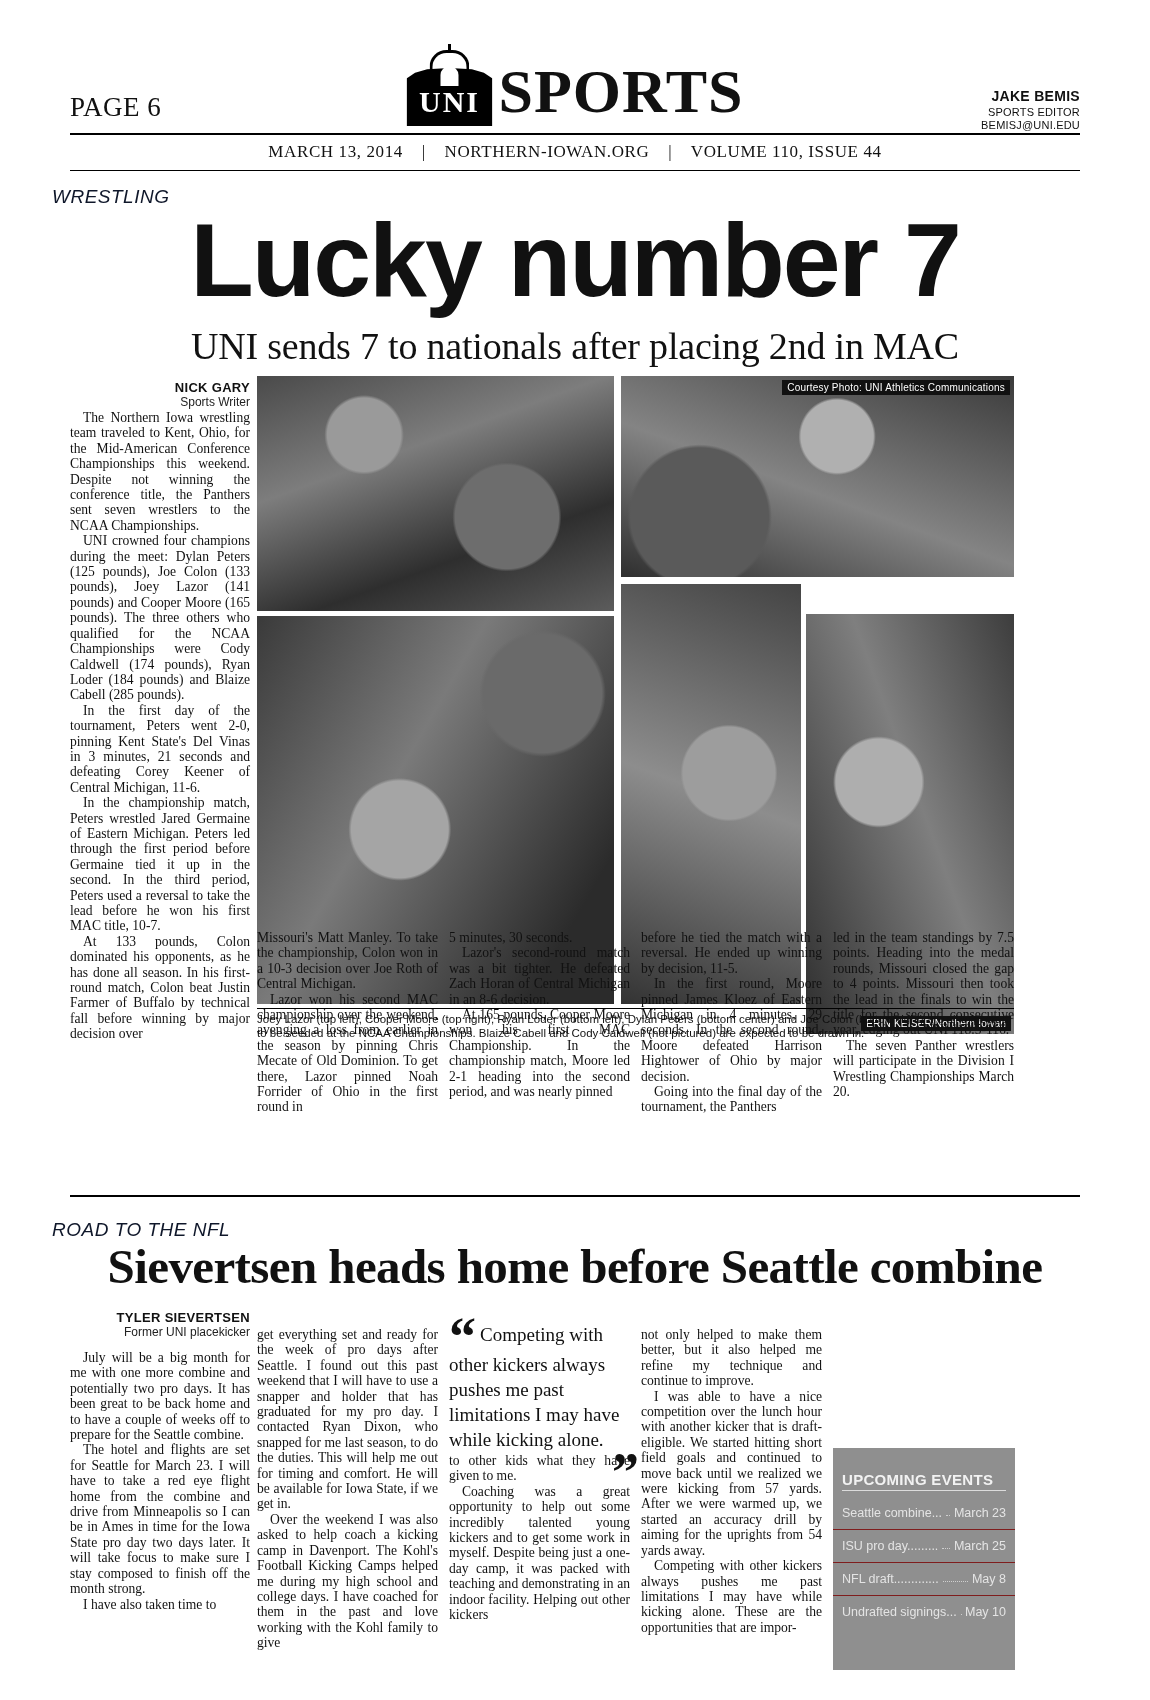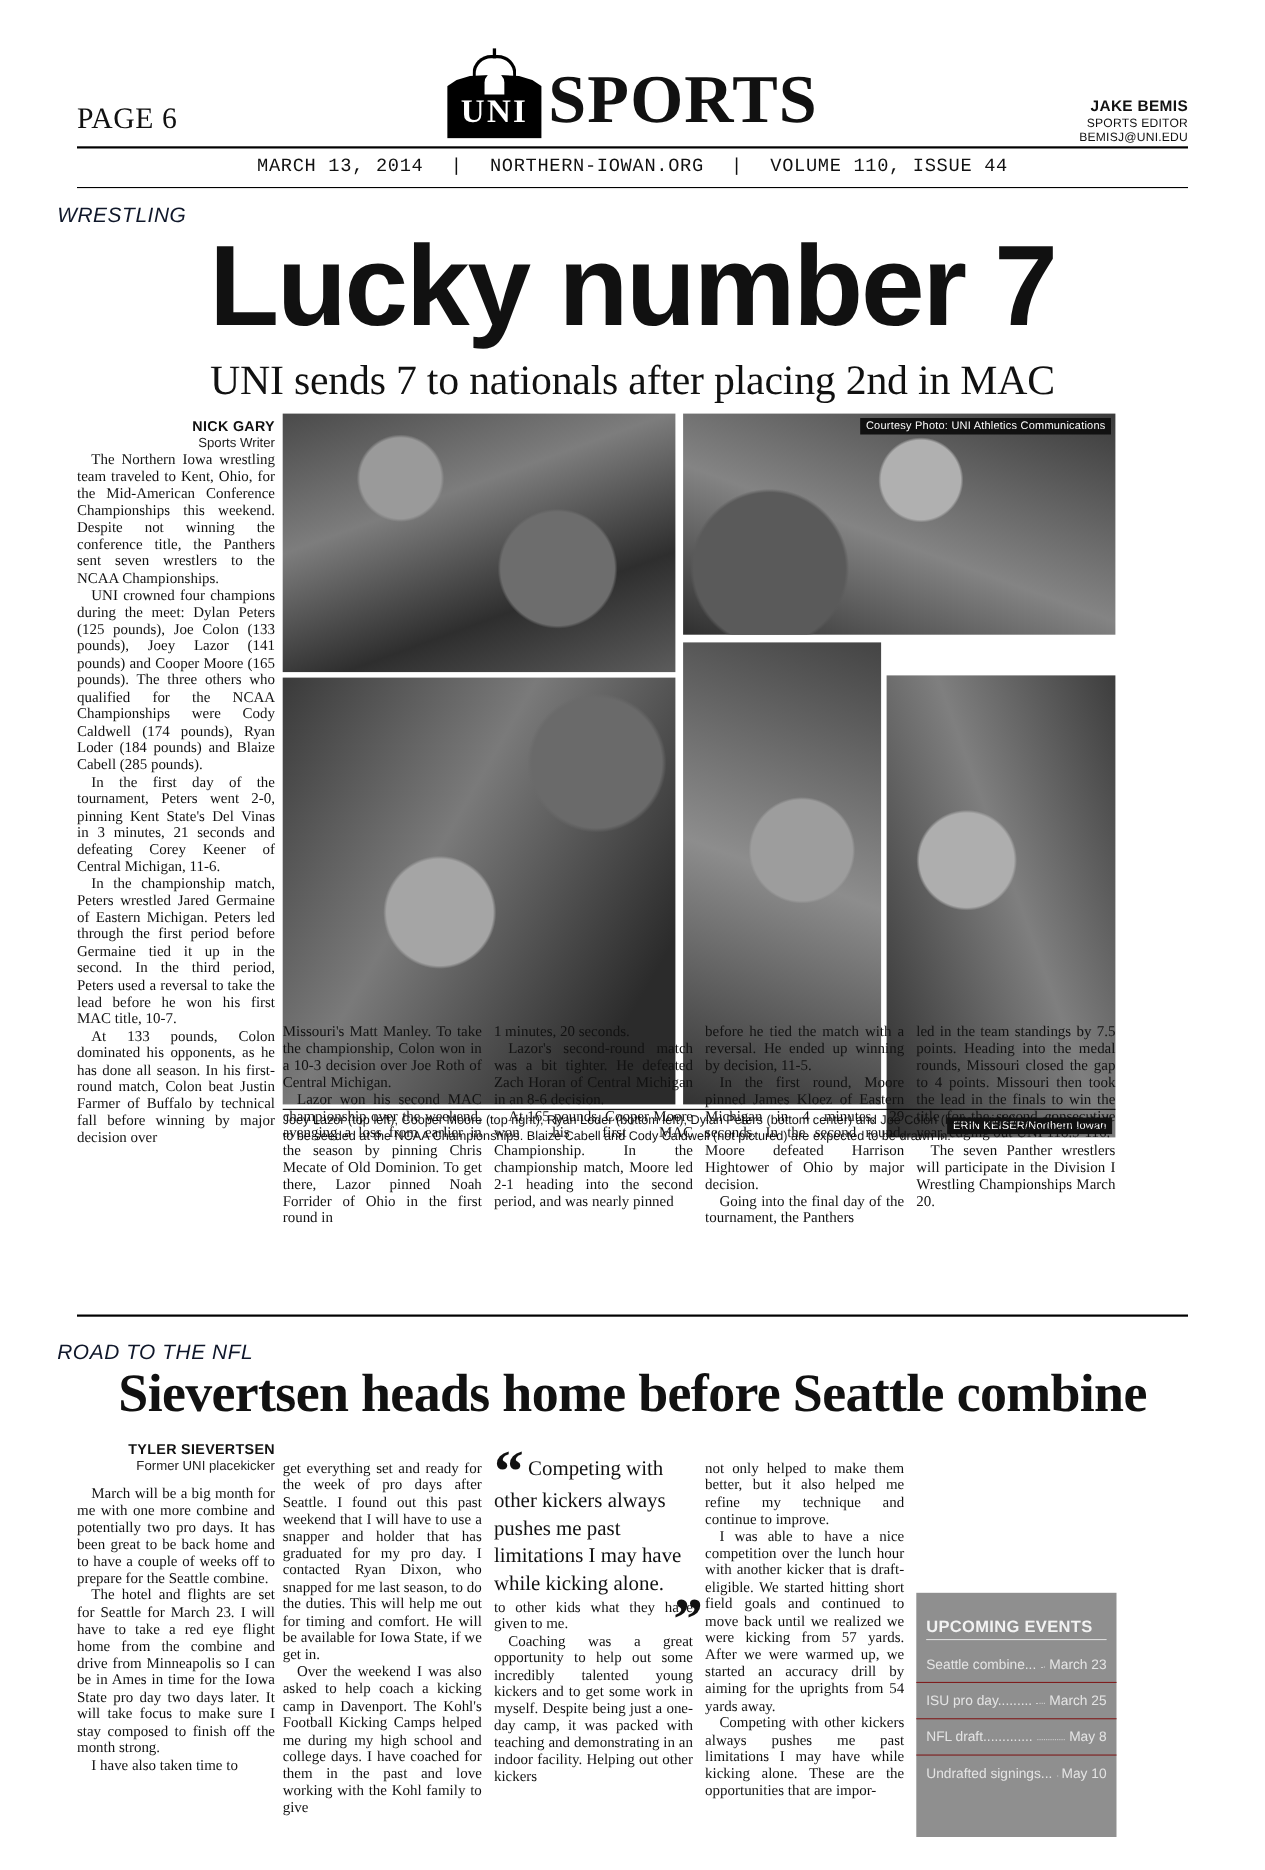--- a/index.html
+++ b/index.html
@@ -72,21 +72,21 @@
   .editor-name{font-size:14px;font-weight:bold;letter-spacing:.3px;}
   .editor-title{font-size:11px;letter-spacing:.2px;}
   .editor-email{font-size:11px;letter-spacing:.2px;}
 
   .rule-top{
     position:absolute;left:70px;top:133px;width:1010px;height:2px;background:#000;
   }
   .dateline{
     position:absolute;left:70px;top:142px;width:1010px;
     text-align:center;font-size:17px;letter-spacing:.6px;
-    font-family:Liberation Mono, monospace;
+    font-family:Liberation Serif, serif;
   }
   .dateline span.sep{padding:0 14px;}
   .rule-under-date{
     position:absolute;left:70px;top:170px;width:1010px;height:1px;background:#000;
   }
 
   
   .kicker{
     position:absolute;left:52px;
     font-family:"Liberation Sans", sans-serif;
@@ -308,21 +308,21 @@
     <p>In the championship match, Peters wrestled Jared Germaine of Eastern Michigan. Peters led through the first period before Germaine tied it up in the second. In the third period, Peters used a reversal to take the lead before he won his first MAC title, 10-7.</p>
     <p>At 133 pounds, Colon dominated his opponents, as he has done all season. In his first-round match, Colon beat Justin Farmer of Buffalo by technical fall before winning by major decision over</p>
   </div>
 
   <div class="col" id="w-col2">
     <p style="text-indent:0;">Missouri's Matt Manley. To take the championship, Colon won in a 10-3 decision over Joe Roth of Central Michigan.</p>
     <p>Lazor won his second MAC championship over the weekend, avenging a loss from earlier in the season by pinning Chris Mecate of Old Dominion. To get there, Lazor pinned Noah Forrider of Ohio in the first round in</p>
   </div>
 
   <div class="col" id="w-col3">
-    <p style="text-indent:0;">1 minutes, 20 seconds.</p>
+    <p style="text-indent:0;">5 minutes, 30 seconds.</p>
     <p>Lazor's second-round match was a bit tighter. He defeated Zach Horan of Central Michigan in an 8-6 decision.</p>
     <p>At 165 pounds, Cooper Moore won his first MAC Championship. In the championship match, Moore led 2-1 heading into the second period, and was nearly pinned</p>
   </div>
 
   <div class="col" id="w-col4">
     <p style="text-indent:0;">before he tied the match with a reversal. He ended up winning by decision, 11-5.</p>
     <p>In the first round, Moore pinned James Kloez of Eastern Michigan in 4 minutes, 29 seconds. In the second round, Moore defeated Harrison Hightower of Ohio by major decision.</p>
     <p>Going into the final day of the tournament, the Panthers</p>
   </div>
 
@@ -335,21 +335,21 @@
 
   <div class="kicker" id="kicker-nfl">ROAD TO THE NFL</div>
   <div class="headline-two">Sievertsen heads home before Seattle combine</div>
 
   <div class="byline" id="byline-2">
     <div class="bname">TYLER SIEVERTSEN</div>
     <div class="brole">Former UNI placekicker</div>
   </div>
 
   <div class="col" id="n-col1">
-    <p>March will be a big month for me with one more combine and potentially two pro days. It has been great to be back home and to have a couple of weeks off to prepare for the Seattle combine.</p>
+    <p>July will be a big month for me with one more combine and potentially two pro days. It has been great to be back home and to have a couple of weeks off to prepare for the Seattle combine.</p>
     <p>The hotel and flights are set for Seattle for March 23. I will have to take a red eye flight home from the combine and drive from Minneapolis so I can be in Ames in time for the Iowa State pro day two days later. It will take focus to make sure I stay composed to finish off the month strong.</p>
     <p>I have also taken time to</p>
   </div>
 
   <div class="col" id="n-col2">
     <p style="text-indent:0;">get everything set and ready for the week of pro days after Seattle. I found out this past weekend that I will have to use a snapper and holder that has graduated for my pro day. I contacted Ryan Dixon, who snapped for me last season, to do the duties. This will help me out for timing and comfort. He will be available for Iowa State, if we get in.</p>
     <p>Over the weekend I was also asked to help coach a kicking camp in Davenport. The Kohl's Football Kicking Camps helped me during my high school and college days. I have coached for them in the past and love working with the Kohl family to give</p>
   </div>
 
   <div class="pullquote">

